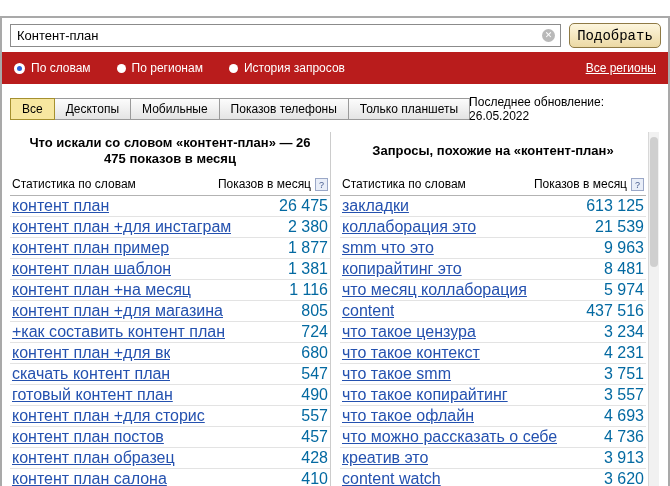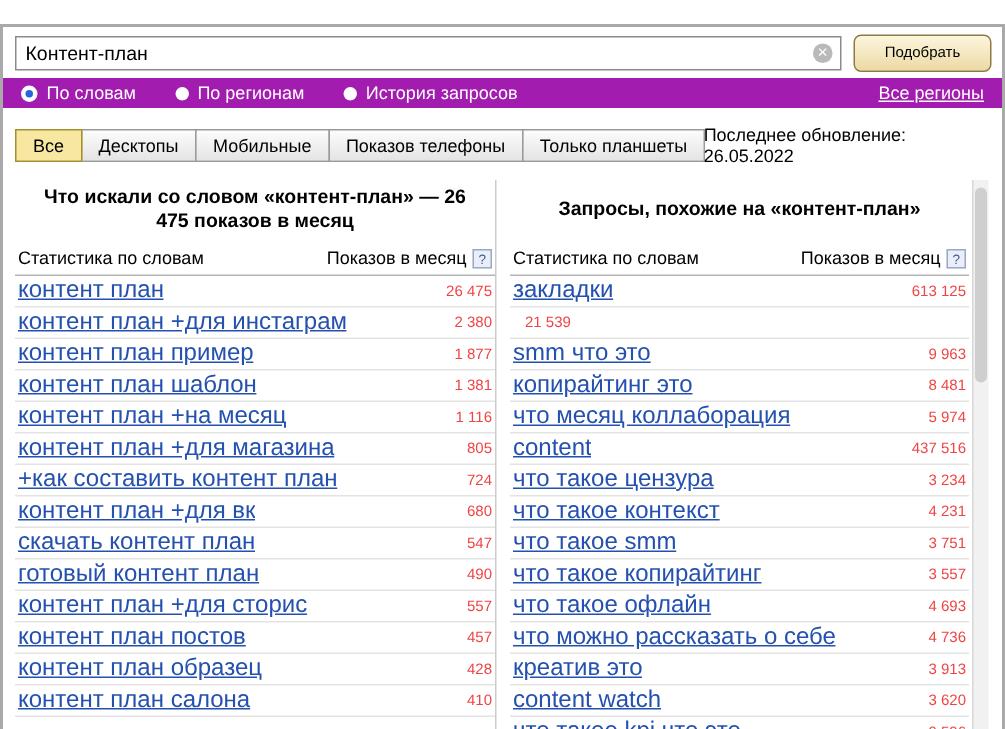--- a/index.html
+++ b/index.html
@@ -4,24 +4,24 @@
 <style>
   * { margin:0; padding:0; box-sizing:border-box; }
   html,body { width:670px; height:486px; background:#fff; font-family:"Liberation Sans", sans-serif; }
   .page { position:absolute; top:16px; left:0; width:670px; height:486px; border:2px solid #a9a9a9; background:#fff; overflow:hidden; }
 
   
   .search-bar { display:flex; align-items:center; gap:8px; padding:5px 7px 4px 8px; }
   .input-wrap { position:relative; flex:1; }
   .search-input { width:100%; height:23px; border:1px solid #8b8b8b; padding:0 24px 0 6px; font-size:13px; font-family:"Liberation Sans", sans-serif; color:#000; outline:none; }
   .clear-btn { position:absolute; right:6px; top:5px; width:13px; height:13px; border-radius:50%; background:#b9b9b9; color:#fff; font-size:9px; line-height:13px; text-align:center; cursor:pointer; }
-  .submit-btn { width:92px; height:25px; border:1px solid #8f7a45; border-radius:5px; background:linear-gradient(#fdf6de,#ecd9a4); font-size:10px; font-family:Liberation Sans, sans-serif; color:#000; cursor:pointer; }
-
-  
-  .nav-bar { height:20px; background:#a21caf; display:flex; align-items:center; padding:0 12px; color:#fff; font-size:12px; }
+  .submit-btn { width:92px; height:25px; border:1px solid #8f7a45; border-radius:5px; background:linear-gradient(#fdf6de,#ecd9a4); font-size:14px; font-family:Liberation Mono, monospace; color:#000; cursor:pointer; }
+
+  
+  .nav-bar { height:32px; background:#b91c1c; display:flex; align-items:center; padding:0 12px; color:#fff; font-size:12px; }
   .mode-opt { display:flex; align-items:center; gap:6px; margin-right:26px; cursor:pointer; }
   .radio { width:9px; height:9px; background:#fff; border-radius:50%; position:relative; flex:none; }
   .radio .dot { display:none; }
   .radio.on { width:11px; height:11px; }
   .radio.on .dot { display:block; position:absolute; left:3px; top:3px; width:5px; height:5px; background:#2b62d9; border-radius:50%; }
   .regions-link { margin-left:auto; color:#fff; text-decoration:underline; cursor:pointer; font-size:12px; }
 
   
   .tabs-row { display:flex; align-items:center; padding:11px 8px 7px 8px; }
   .tab { border:1px solid #9a9a9a; background:linear-gradient(#fcfcfc,#e4e4e4); padding:3px 11px; font-size:12px; margin-right:-1px; cursor:pointer; white-space:nowrap; }
@@ -31,21 +31,21 @@
   
   .content { display:flex; padding:2px 0 0 8px; height:398px; }
   .panel { width:320px; }
   .panel.right { border-left:1px solid #cccccc; padding-left:9px; width:316px; }
   .panel-title { min-height:42px; display:flex; align-items:center; justify-content:center; text-align:center; font-weight:bold; font-size:13px; padding:2px 14px 6px 14px; line-height:1.25; }
   .thead { display:flex; justify-content:space-between; align-items:center; border-bottom:1px solid #b3b3b3; padding:3px 2px 4px 2px; font-size:12px; color:#000; }
   .shows-head { display:flex; align-items:center; gap:4px; }
   .help-icon { width:13px; height:13px; border:1px solid #9aa7c7; background:#e9eef8; color:#44598c; font-size:9px; line-height:12px; text-align:center; cursor:pointer; }
   .row { display:flex; justify-content:space-between; align-items:center; height:21px; border-bottom:1px solid #e3e3e3; padding:0 2px; }
   .kw { color:#2451af; text-decoration:underline; font-size:16px; white-space:nowrap; overflow:hidden; cursor:pointer; }
-  .num { font-size:10px; color:#ef4444; margin-left:8px; white-space:nowrap; }
+  .num { font-size:16px; color:#0369a1; margin-left:8px; white-space:nowrap; }
 
   
   .scrollbar { width:11px; margin-left:2px; background:#f1f1f1; border-left:1px solid #d8d8d8; position:relative; }
   .scroll-thumb { position:absolute; top:5px; left:1px; width:8px; height:130px; background:#cfcfcf; border-radius:4px; }
 </style>
 </head>
 <body>
 
 <div class="page">
 
@@ -178,20 +178,21 @@
           <span class="help-icon">?</span>
         </span>
       </div>
       <div class="rows">
   <div class="row">
     <a class="kw">закладки</a>
     <span class="num">613 125</span>
   </div>
 
   <div class="row">
+    <a class="kw">коллаборация это</a>
     <span class="num">21 539</span>
   </div>
 
   <div class="row">
     <a class="kw">smm что это</a>
     <span class="num">9 963</span>
   </div>
 
   <div class="row">
     <a class="kw">копирайтинг это</a>

